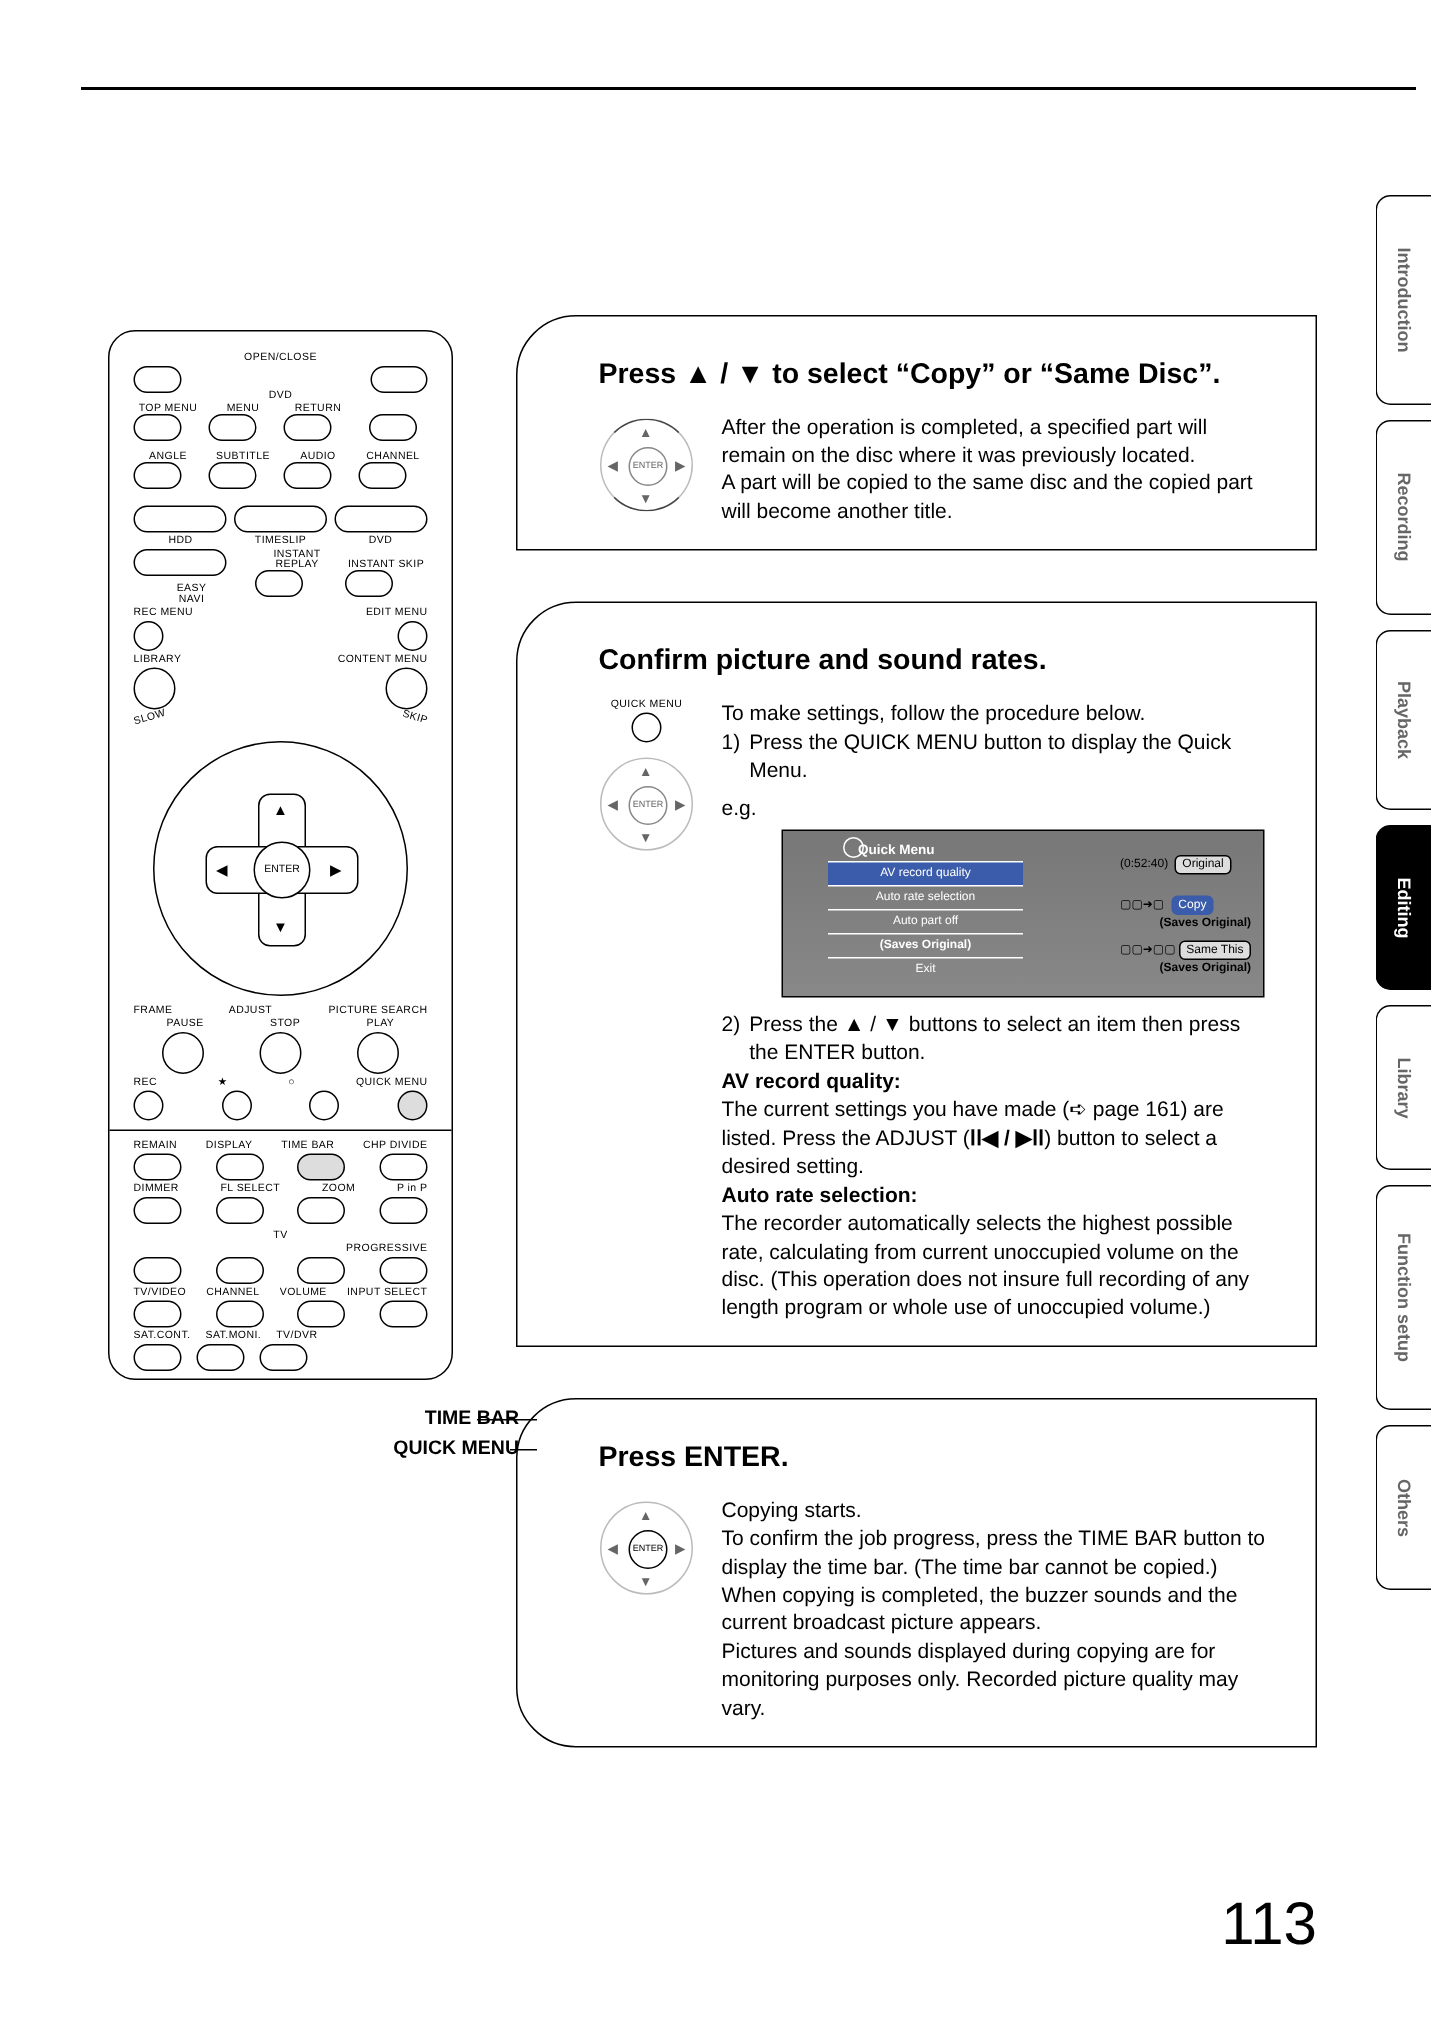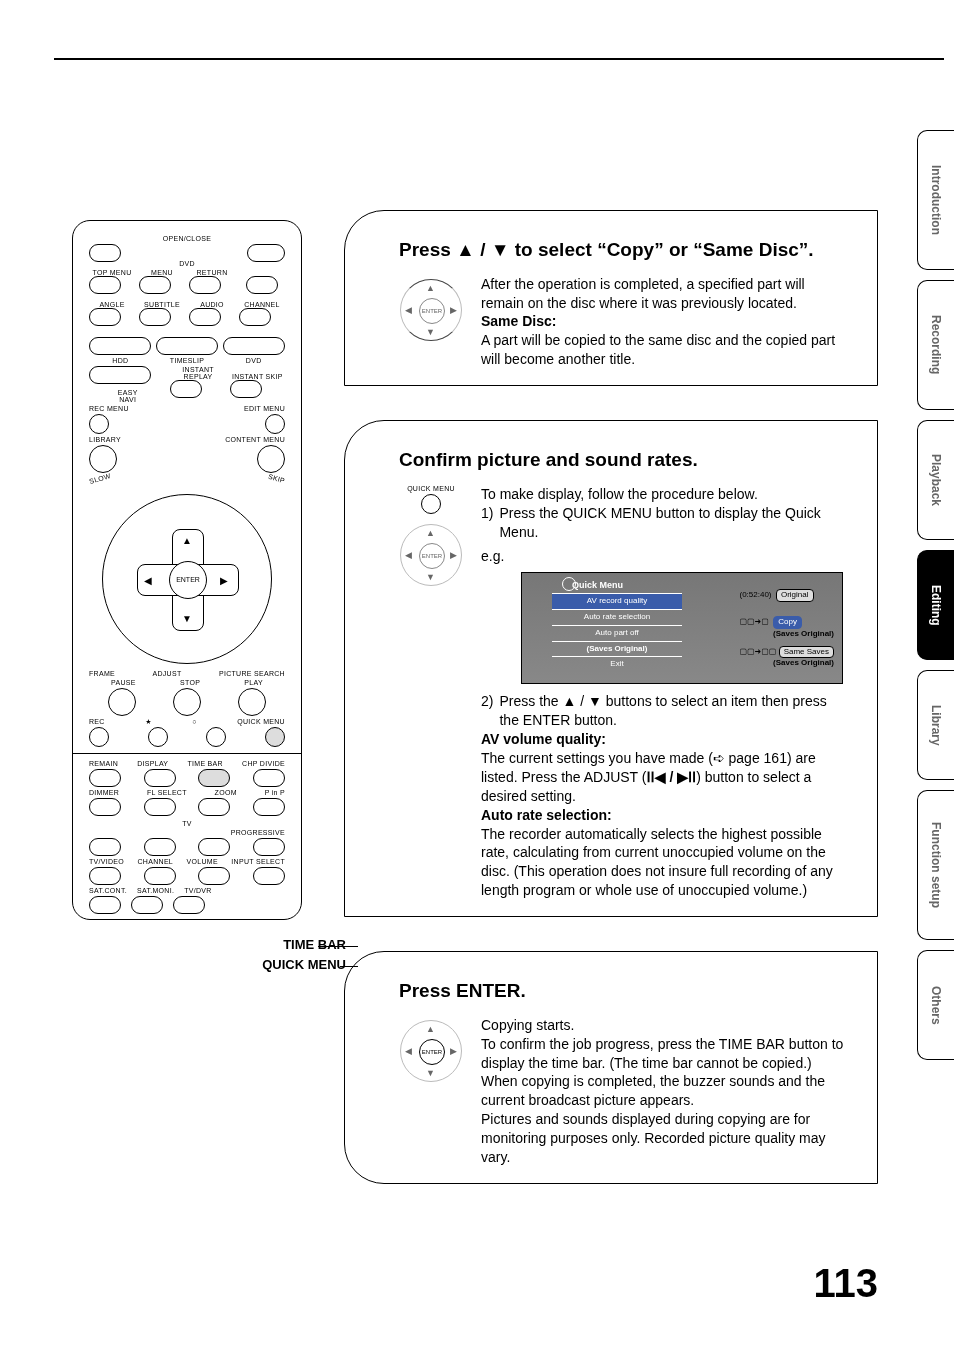--- a/index.html
+++ b/index.html
@@ -58,21 +58,21 @@
   .qm-title{position:absolute;left:40px;top:6px;font-size:9px;font-weight:bold;color:#fff}
   .qm-icon{position:absolute;left:40px;top:4px;width:12px;height:12px;border:1px solid #fff;border-radius:50%}
   .qm-list{position:absolute;left:30px;top:20px;width:130px}
   .qm-item{font-size:8px;color:#fff;text-align:center;border-top:1px solid #fff;padding:2px 0}
   .qm-item.sel{background:#3a5caa}
   .qm-item.sub{font-weight:bold}
   .qm-right{position:absolute;right:8px;top:16px;font-size:8px;color:#000}
   .pill-tag{display:inline-block;border:1px solid #000;border-radius:4px;padding:0 4px;font-size:8px;background:#ddd}
   .arrow{font-family:inherit}
 
-  .page-num{position:absolute;right:76px;bottom:40px;font-size:40px;font-weight:bold}
+  .page-num{position:absolute;right:76px;bottom:40px;font-size:40px;font-weight:normal}
   .small{font-size:8px}
 </style>
 </head>
 <body>
 
 <div class="page">
   <div class="top-rule"></div>
 
   <div class="tabs">
     <div class="tab h0">Introduction</div>
@@ -267,21 +267,20 @@
           <div class="ring hi-ud">
             <div class="c">ENTER</div>
             <span class="arr" style="left:25px;top:2px">▲</span>
             <span class="arr" style="left:25px;bottom:2px">▼</span>
             <span class="arr" style="left:4px;top:24px">◀</span>
             <span class="arr" style="right:4px;top:24px">▶</span>
           </div>
         </div>
         <div class="txt">
           <div>After the operation is completed, a specified part will remain on the disc where it was previously located.</div>
-          <div><b>Same Disc:</b></div>
           <div>A part will be copied to the same disc and the copied part will become another title.</div>
         </div>
       </div>
     </div>
 
     <div class="step-box" style="border-radius:40px 0 0 0">
       <div class="step-head">
           <div class="step-title">Confirm picture and sound rates.</div>
         </div>
       <div class="step-body">
@@ -290,50 +289,50 @@
           <span class="circle" style="margin:2px auto;display:block"></span>
           <div class="ring" style="margin-top:10px">
             <div class="c">ENTER</div>
             <span class="arr" style="left:25px;top:2px">▲</span>
             <span class="arr" style="left:25px;bottom:2px">▼</span>
             <span class="arr" style="left:4px;top:24px">◀</span>
             <span class="arr" style="right:4px;top:24px">▶</span>
           </div>
         </div>
         <div class="txt">
-          <div>To make display, follow the procedure below.</div>
+          <div>To make settings, follow the procedure below.</div>
           <div style="display:flex;gap:6px">
               <span>1)</span>
               <span>Press the QUICK MENU button to display the Quick Menu.</span>
             </div>
           <div style="margin-top:6px"><span>e.g.</span>
             <div class="qm">
               <span class="qm-icon"></span>
               <span class="qm-title">&nbsp;&nbsp;&nbsp;&nbsp;<span>Quick Menu</span></span>
               <div class="qm-list">
                 <div class="qm-item sel">AV record quality</div>
                 <div class="qm-item">Auto rate selection</div>
                 <div class="qm-item">Auto part off</div>
                 <div class="qm-item sub">(Saves Original)</div>
                 <div class="qm-item">Exit</div>
               </div>
               <div class="qm-right">
                 <div><span>(0:52:40)</span>&nbsp;&nbsp;<span class="pill-tag">Original</span></div>
                 <div style="margin-top:14px">▢▢<span class="arrow">➜</span>▢&nbsp;&nbsp;<span class="pill-tag" style="background:#3a5caa;color:#fff;border-color:#3a5caa">Copy</span></div>
                 <div style="text-align:right;font-weight:bold">(Saves Original)</div>
-                <div style="margin-top:6px">▢▢<span class="arrow">➜</span>▢▢&nbsp;<span class="pill-tag">Same Saves</span></div>
+                <div style="margin-top:6px">▢▢<span class="arrow">➜</span>▢▢&nbsp;<span class="pill-tag">Same This</span></div>
                 <div style="text-align:right;font-weight:bold">(Saves Original)</div>
               </div>
             </div>
           </div>
           <div style="display:flex;gap:6px;margin-top:8px">
               <span>2)</span>
               <span>Press the ▲ / ▼ buttons to select an item then press the ENTER button.</span>
             </div>
-          <div><b>AV volume quality:</b></div>
+          <div><b>AV record quality:</b></div>
           <div><span>The current settings you have made (</span><span>➪</span><span> page 161) are listed. Press the ADJUST (</span><b>ⅠⅠ◀ / ▶ⅠⅠ</b><span>) button to select a desired setting.</span></div>
           <div><b>Auto rate selection:</b></div>
           <div>The recorder automatically selects the highest possible rate, calculating from current unoccupied volume on the disc. (This operation does not insure full recording of any length program or whole use of unoccupied volume.)</div>
         </div>
       </div>
     </div>
 
     <div class="step-box" style="border-radius:40px 0 0 40px">
       <div class="step-head">
           <div class="step-title">Press ENTER.</div>

